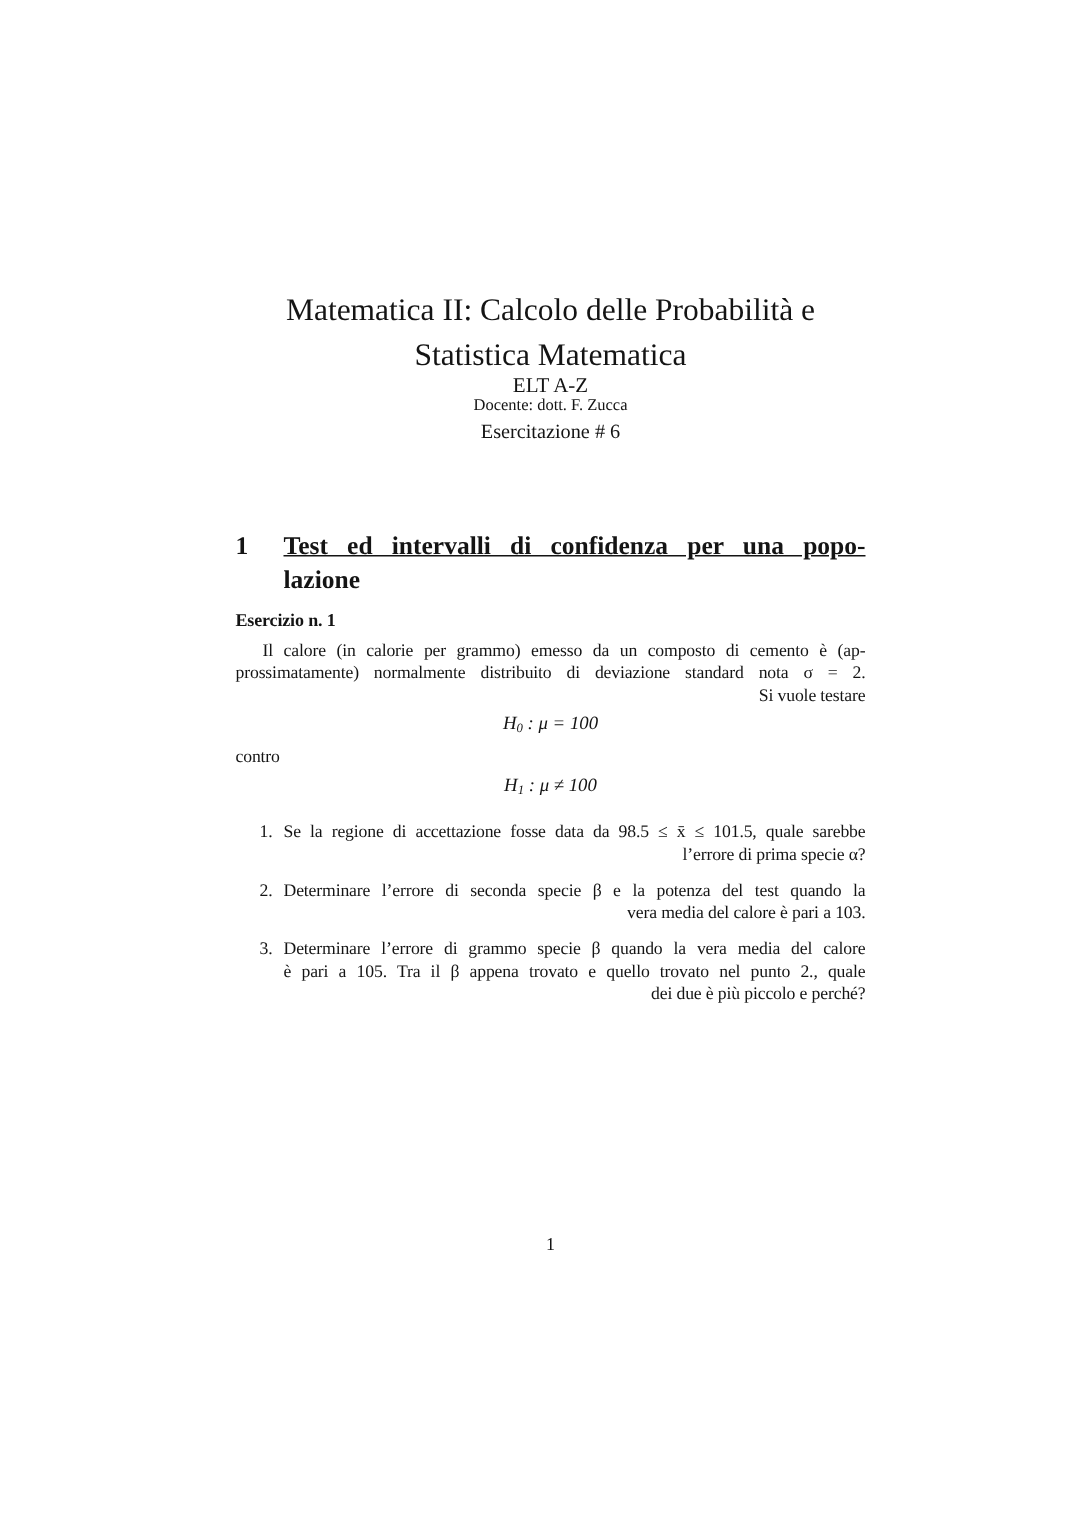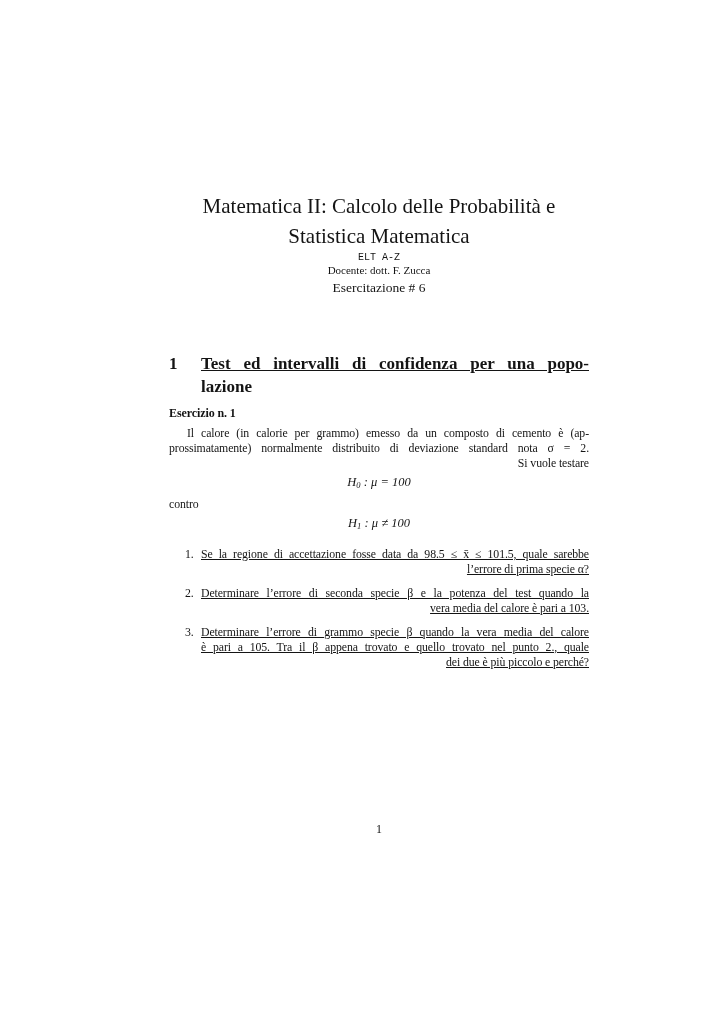--- a/index.html
+++ b/index.html
@@ -10,30 +10,30 @@
   body {
     width: 724px;
     height: 1024px;
     position: relative;
     overflow: hidden;
     font-family: "Liberation Serif", "DejaVu Serif", serif;
     color: #141414;
   }
   .content {
     position: absolute;
-    left: 169px;
+    left: 157px;
     top: 0;
     width: 420px;
     height: 1024px;
   }
 
   
   .title-block { padding-top: 191px; text-align: center; }
   .doc-title { font-size: 21px; line-height: 30px; }
-  .course    { font-size: 10px;  line-height: 12px; margin-top: 1px; font-family: Liberation Mono, monospace; }
+  .course    { font-size: 14px;  line-height: 12px; margin-top: 1px; }
   .lecturer  { font-size: 11px;  line-height: 13px; }
   .session   { font-size: 13.5px; line-height: 17px; margin-top: 2px; }
 
   
   .section-heading { margin-top: 56px; font-weight: bold; font-size: 17px; line-height: 23px; }
   .sec-line1 { display: flex; }
   .sec-num  { width: 32px; flex: 0 0 32px; }
   .sec-text { flex: 1 1 auto; text-align: justify; text-align-last: justify; white-space: nowrap; text-decoration: underline; }
   .sec-line2 { padding-left: 32px; }
 
@@ -51,21 +51,21 @@
   .math { font-style: italic; font-size: 12.5px; letter-spacing: 0; }
   .math sub { font-size: 8.5px; line-height: 0; vertical-align: -2px; }
 
   .plainline { line-height: 15px; }
   .sample-line { margin-top: 5px; }
 
   
   .questions { margin-top: 16px; }
   .item { display: flex; margin-bottom: 9px; }
   .item-num { flex: 0 0 32px; width: 32px; box-sizing: border-box; padding-left: 16px; }
-  .item-lines { flex: 1 1 auto; min-width: 0; text-decoration: underline; }
+  .item-lines { flex: 1 1 auto; min-width: 0; }
 
   
   .page-number {
     position: absolute;
     top: 822px;
     left: 0;
     width: 100%;
     text-align: center;
     font-size: 12px;
     line-height: 15px;

